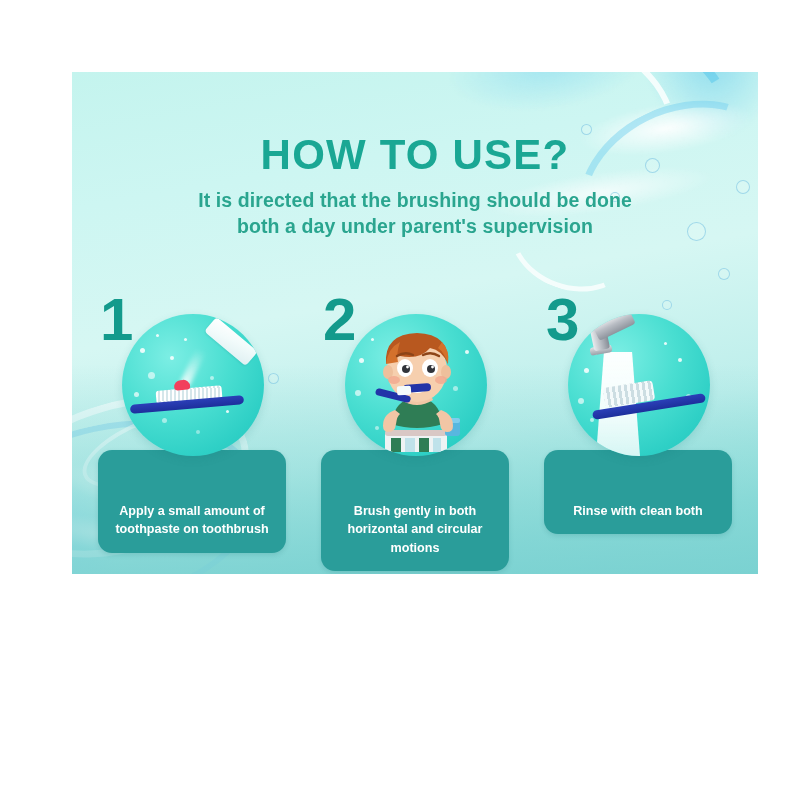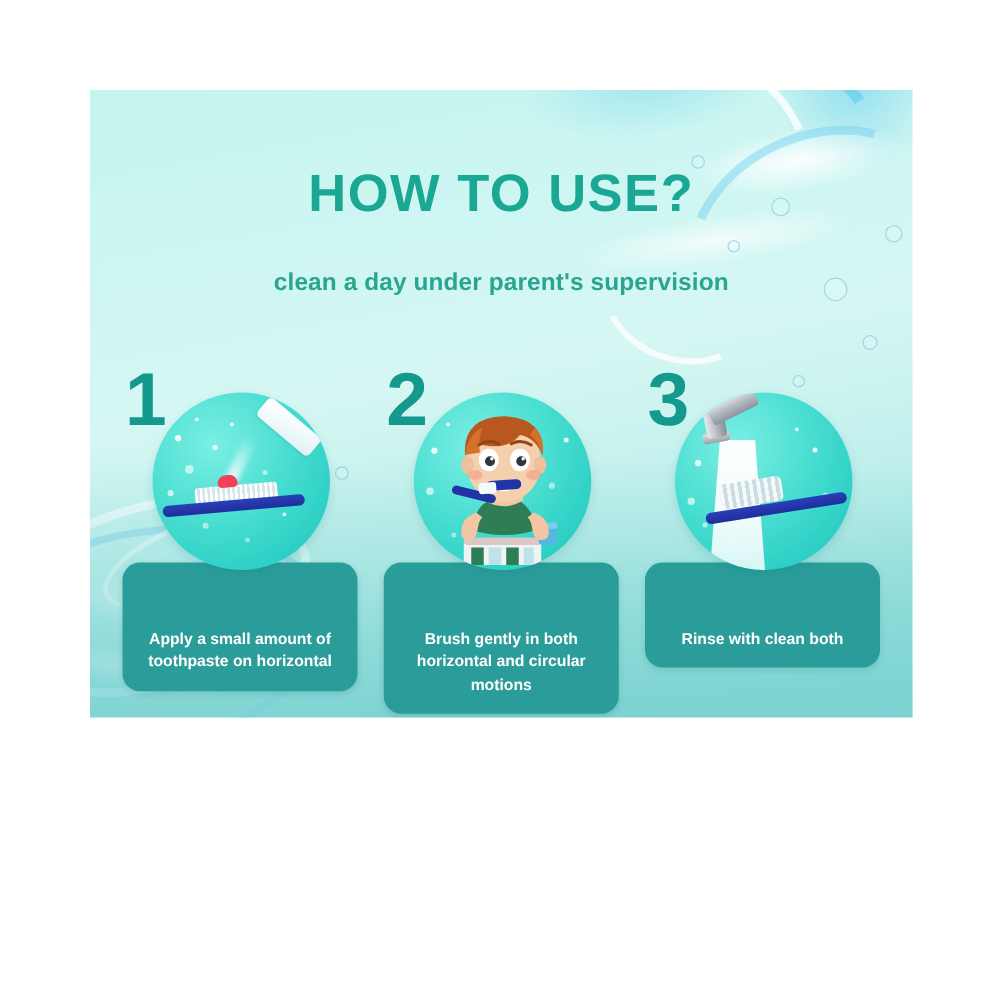--- a/index.html
+++ b/index.html
@@ -16,20 +16,21 @@
 
   #poster {
     position: absolute;
     left: 72px;
     top: 72px;
     width: 658px;
     height: 502px;
     overflow: hidden;
     background:
       linear-gradient(170deg, #c4f4ee 0%, #cdf6f2 22%, #d6f7f3 45%, #bdeeeb 70%, #96e0dd 88%, #84d8d6 100%);
+    padding-left: 28px;
   }
 
   
   .splash {
     position: absolute;
     pointer-events: none;
   }
   .splash-tr {
     right: -40px;
     top: -70px;
@@ -303,31 +304,31 @@
 
   <div class="splash splash-bl"></div>
   <div class="ripple rip-a"></div>
   <div class="ripple rip-b"></div>
   <div class="ripple rip-c"></div>
   <div class="bottom-wash"></div>
 
   <div class="head">
     <h1 class="title">HOW TO USE?</h1>
     <p class="subtitle">
-      <br>
-      <span>clean a day under parent's supervision</span>
+      <span>It is directed that the brushing should be done</span><br>
+      <span>both a day under parent's supervision</span>
     </p>
   </div>
 
   <div class="steps">
 
     <div class="step">
       <div class="num">1</div>
       <div class="plate">
-        <span>Apply a small amount of toothpaste on horizontal</span>
+        <span>Apply a small amount of toothpaste on toothbrush</span>
       </div>
       <div class="orb">
         <div class="spark" style="left:18px; top:34px;  width:5px;  height:5px;"></div>
         <div class="spark" style="left:34px; top:20px;  width:3px;  height:3px;"></div>
         <div class="spark" style="left:26px; top:58px;  width:7px;  height:7px;  opacity:.7;"></div>
         <div class="spark" style="left:48px; top:42px;  width:4px;  height:4px;"></div>
         <div class="spark" style="left:12px; top:78px;  width:5px;  height:5px;  opacity:.8;"></div>
         <div class="spark" style="left:62px; top:24px;  width:3px;  height:3px;"></div>
         <div class="spark" style="left:88px; top:62px;  width:4px;  height:4px;  opacity:.65;"></div>
         <div class="spark" style="left:40px; top:104px; width:5px;  height:5px;  opacity:.6;"></div>

